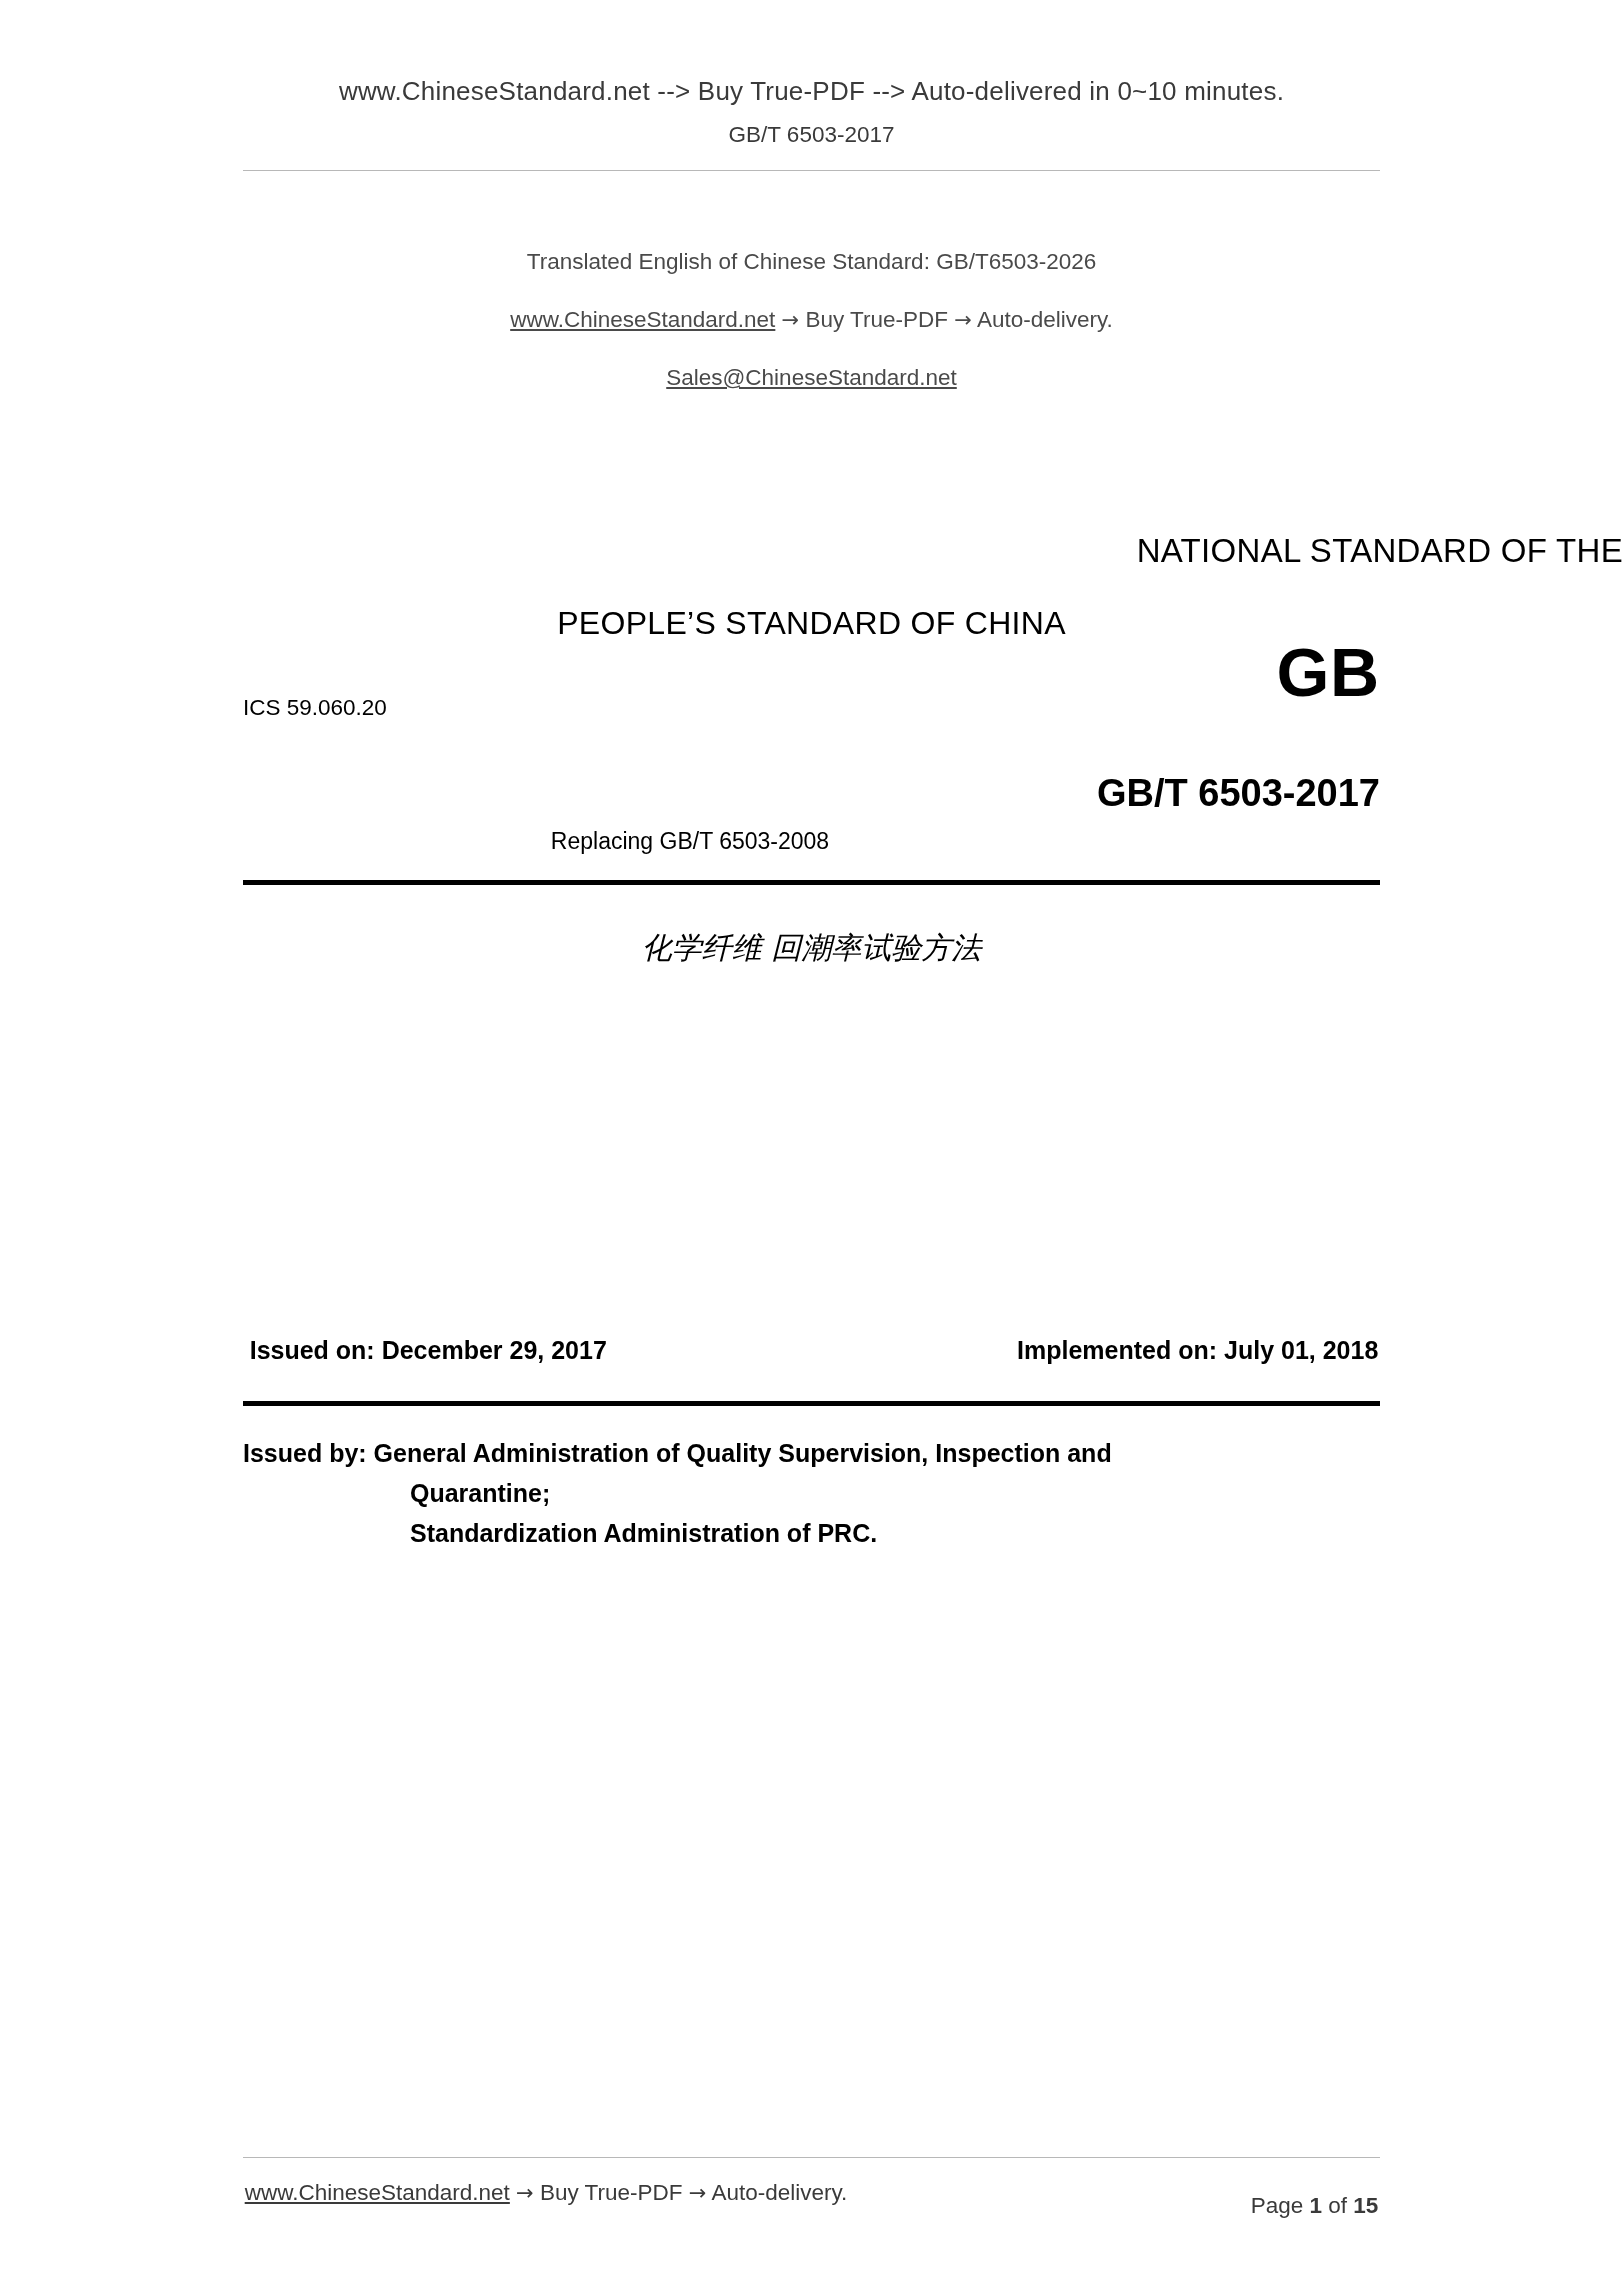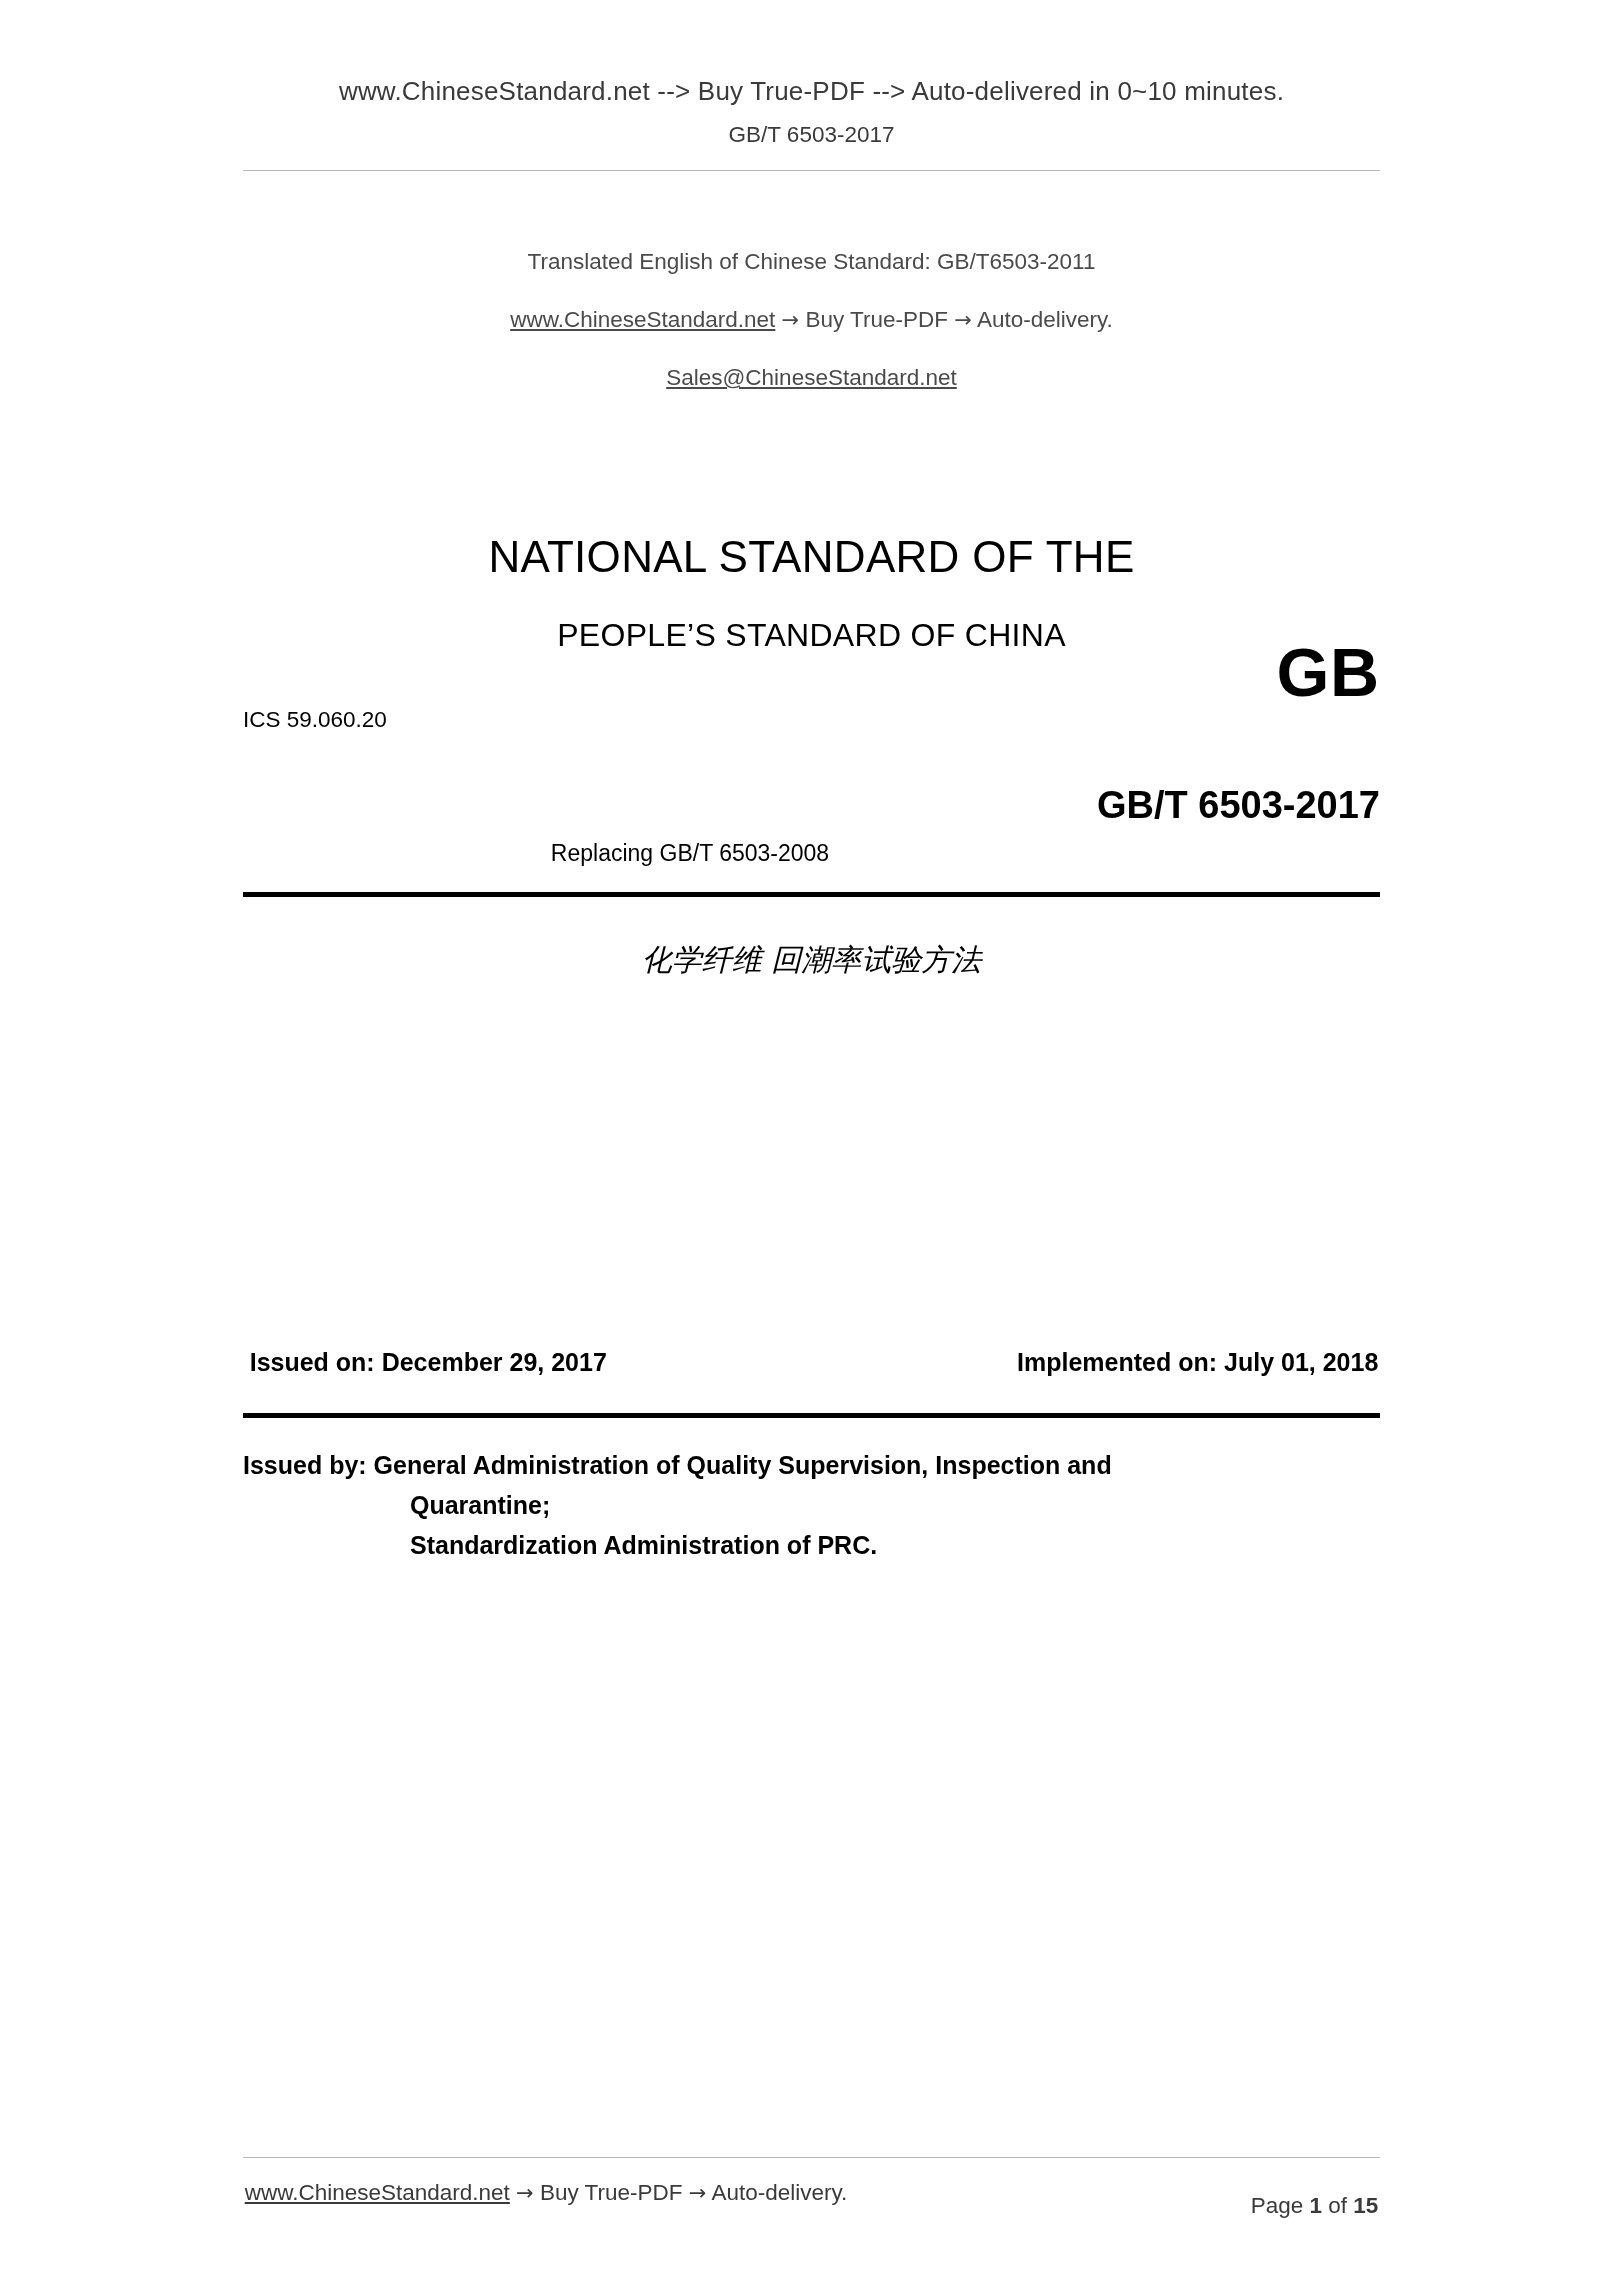--- a/index.html
+++ b/index.html
@@ -63,22 +63,22 @@
     position: absolute;
     right: 243px;
     top: 617px;
     font-size: 68px;
     font-weight: bold;
     letter-spacing: 0.8px;
   }
 
   
   .nat-title {
-    text-align: center;
-    font-size: 44px;
+    text-align: right;
+    font-size: 33px;
     margin-top: 125px;
     letter-spacing: 0.3px;
   }
   .nat-title2 {
     text-align: center;
     font-size: 32px;
     margin-top: 35px;
     letter-spacing: 0.3px;
   }
 
@@ -210,21 +210,21 @@
 
 <div class="page">
 
   <div class="header">
     <div class="header-line1">www.ChineseStandard.net --&gt; Buy True-PDF --&gt; Auto-delivered in 0~10 minutes.</div>
     <div class="header-line2">GB/T 6503-2017</div>
   </div>
   <hr class="hr-thin">
 
   <div class="promo">
-    <div>Translated English of Chinese Standard: GB/T6503-2011</div>
+    <div>Translated English of Chinese Standard: GB/T6503-2026</div>
     <div>
       <span class="link">www.ChineseStandard.net</span>
       <span class="arrow">→</span>
       <span>Buy True-PDF</span>
       <span class="arrow">→</span>
       <span>Auto-delivery.</span>
     </div>
     <div>
       <span class="link">Sales@ChineseStandard.net</span>
     </div>

